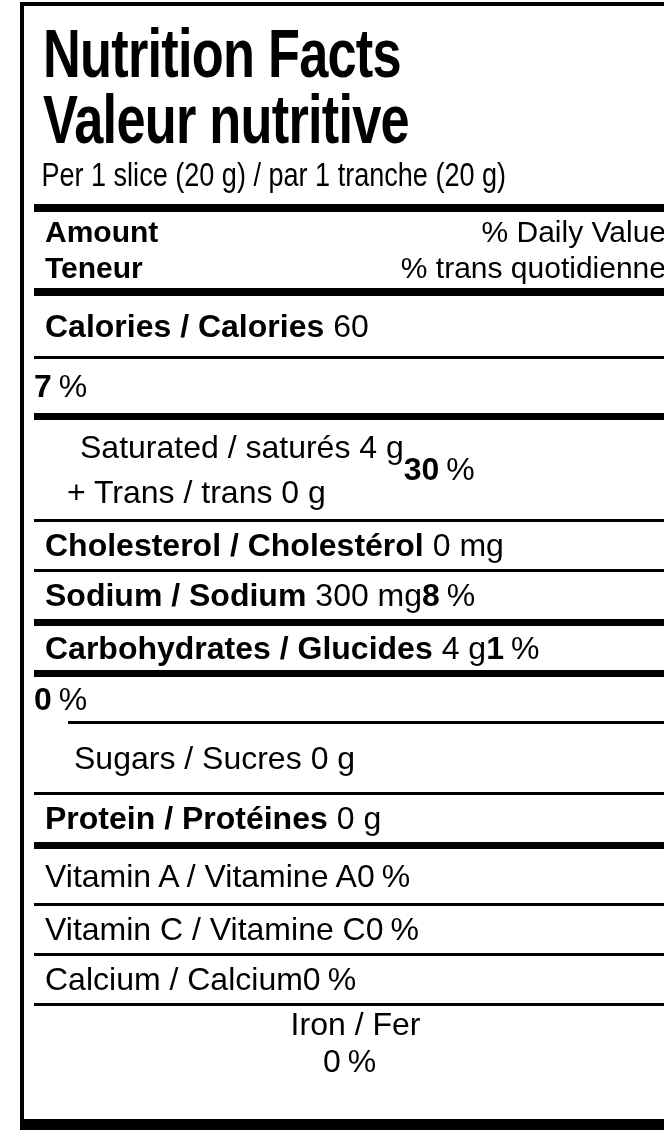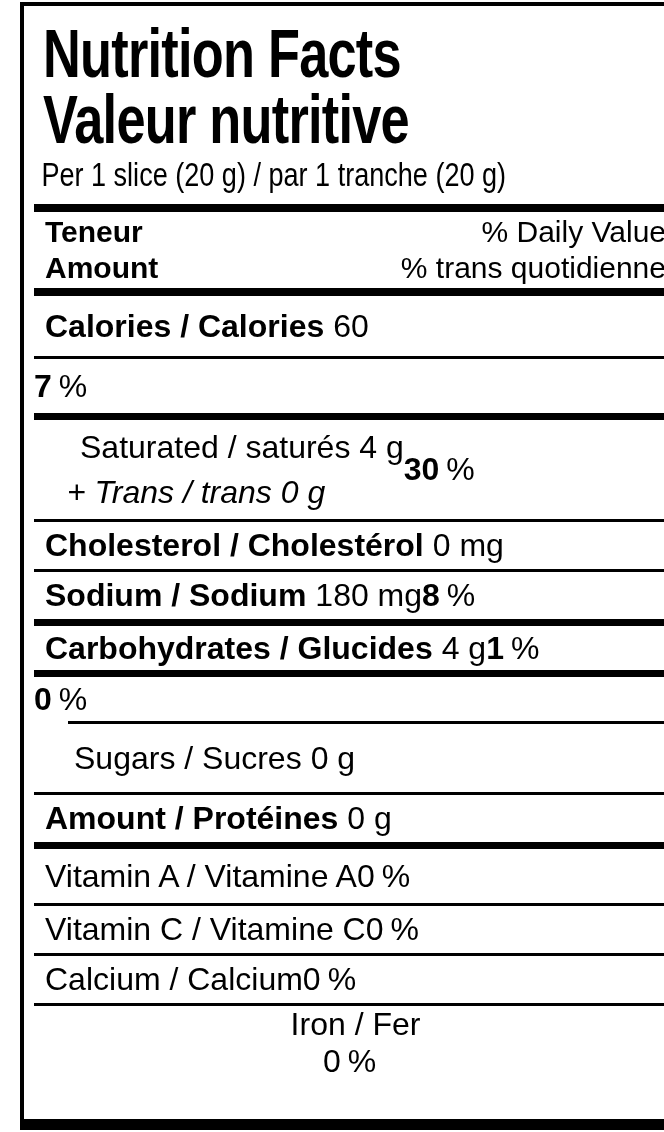--- a/index.html
+++ b/index.html
@@ -72,41 +72,41 @@
   .h58 { height: 68px; }
   .h99 { height: 99px; }
   .row-name { font-size: 32px; padding-left: 11px; white-space: nowrap; }
   .b { font-weight: bold; }
   .amt { margin-left: 9px; font-weight: normal; }
   .dv { font-size: 32px; white-space: nowrap; padding-right: 1px; }
   .dv .pct { margin-left: 7px; font-weight: normal; }
   .indent2 { padding-left: 40px; }
   .group-lines { font-size: 32px; line-height: 45px; white-space: nowrap; }
   .gl1 { padding-left: 46px; }
-  .gl2 { padding-left: 33px; font-style: italic; }
+  .gl2 { padding-left: 33px; }
 </style>
 </head>
 <body>
 
 <div class="stage">
   <div class="nft">
 
     <div class="title-block">
       <div class="title-line">Nutrition Facts</div>
       <div class="title-line">Valeur nutritive</div>
     </div>
 
     <div class="serving">Per 1 slice (20 g) / par 1 tranche (20 g)</div>
 
     <div class="bar"></div>
 
     <div class="hdr">
       <div class="hdr-left">
+        <div>Amount</div>
         <div>Teneur</div>
-        <div>Amount</div>
       </div>
       <div class="hdr-right">
         <div>% Daily Value</div>
         <div>% trans quotidienne</div>
       </div>
     </div>
 
     <div class="bar"></div>
 
     <div class="row h60">
@@ -136,21 +136,21 @@
 
     <div class="row h57">
       <div class="row-name">
         <span class="b">Cholesterol / Cholestérol</span><span class="amt">0 mg</span>
       </div>
     </div>
     <div class="rule"></div>
 
     <div class="row h57">
       <div class="row-name">
-        <span class="b">Sodium / Sodium</span><span class="amt">180 mg</span>
+        <span class="b">Sodium / Sodium</span><span class="amt">300 mg</span>
       </div>
       <div class="dv">
         <span class="b">8</span><span class="pct">%</span>
       </div>
     </div>
     <div class="rule-thick"></div>
 
     <div class="row h56">
       <div class="row-name">
         <span class="b">Carbohydrates / Glucides</span><span class="amt">4 g</span>
@@ -170,21 +170,21 @@
 
     <div class="row h58">
       <div class="row-name indent2">
         <span>Sugars / Sucres</span><span class="amt">0 g</span>
       </div>
     </div>
     <div class="rule"></div>
 
     <div class="row h57">
       <div class="row-name">
-        <span class="b">Amount / Protéines</span><span class="amt">0 g</span>
+        <span class="b">Protein / Protéines</span><span class="amt">0 g</span>
       </div>
     </div>
     <div class="rule-thick"></div>
 
     <div class="row h54">
       <div class="row-name">
         <span>Vitamin A / Vitamine A</span>
       </div>
       <div class="dv">
         <span>0</span><span class="pct">%</span>

